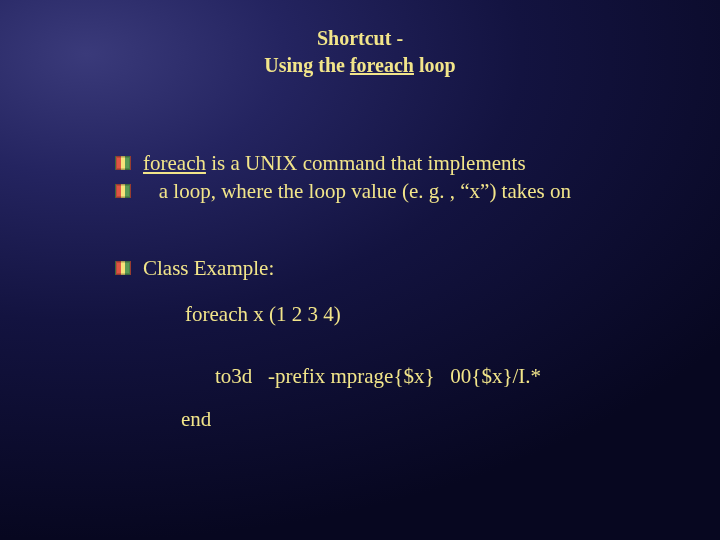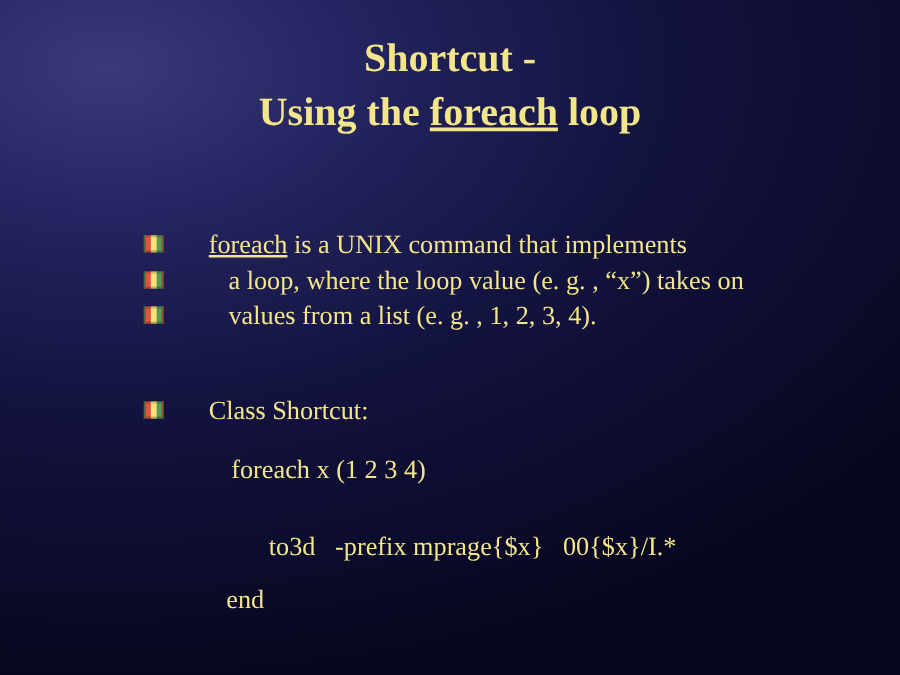--- a/index.html
+++ b/index.html
@@ -14,36 +14,35 @@
     font-family: "Times New Roman", Times, serif;
     color: #f2e58a;
     font-size: 21px;
   }
   .slide {
     padding: 25px 40px 0 40px;
   }
   .title {
     text-align: center;
     font-weight: bold;
-    font-size: 32px;
+    font-size: 20px;
     line-height: 1.35;
     margin-bottom: 70px;
   }
   .title .kw {
     text-decoration: underline;
   }
   .content {
     padding-left: 75px;
     padding-right: 40px;
     line-height: 1.35;
   }
   .row {
     display: flex;
     align-items: flex-start;
-    gap: 24px;
   }
   .bullet {
     flex: 0 0 auto;
     width: 14px;
     height: 12px;
     margin-top: 7px;
     margin-right: 12px;
     background:
       linear-gradient(to right,
         #d54 0 33%,
@@ -83,29 +82,25 @@
       <div>
         <span class="kw">foreach</span><span> is a UNIX command that implements</span>
       </div>
     </div>
 
     <div class="row">
       <div class="bullet"></div>
       <div style="white-space: pre-wrap;">   a loop, where the loop value (e. g. , “x”) takes on</div>
     </div>
 
-    <div class="row">
-      <div class="bullet"></div>
-      <div style="white-space: pre-wrap;">   values from a list (e. g. , 1, 2, 3, 4).</div>
-    </div>
 
     <div class="example-block">
       <div class="row">
         <div class="bullet"></div>
-        <div>Class Shortcut:</div>
+        <div>Class Example:</div>
       </div>
 
       <div class="example-lines">
         <div class="l1">foreach x (1 2 3 4)</div>
         <div class="l2">to3d   -prefix mprage{$x}   00{$x}/I.*</div>
         <div class="l3">end</div>
       </div>
     </div>
 
   </div>

